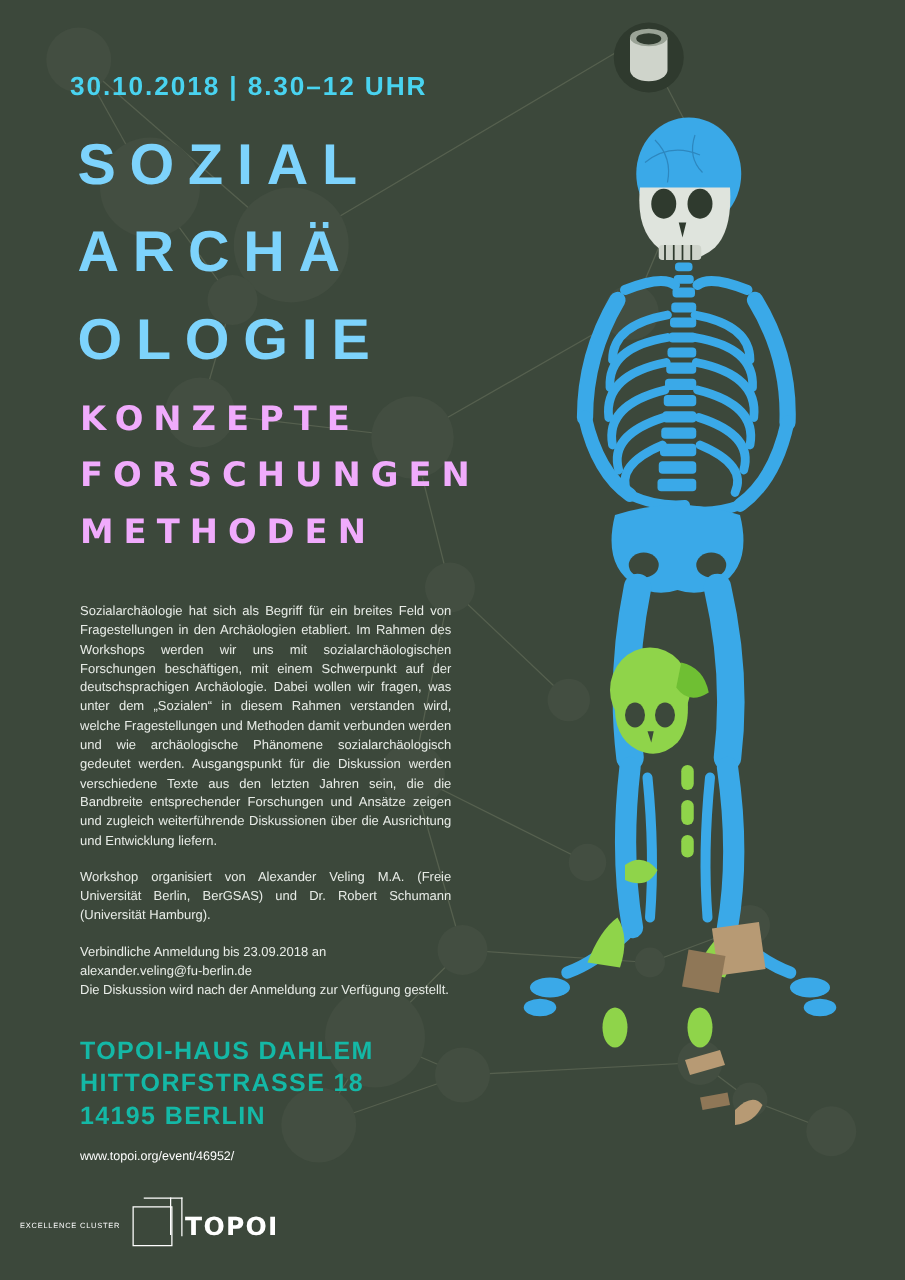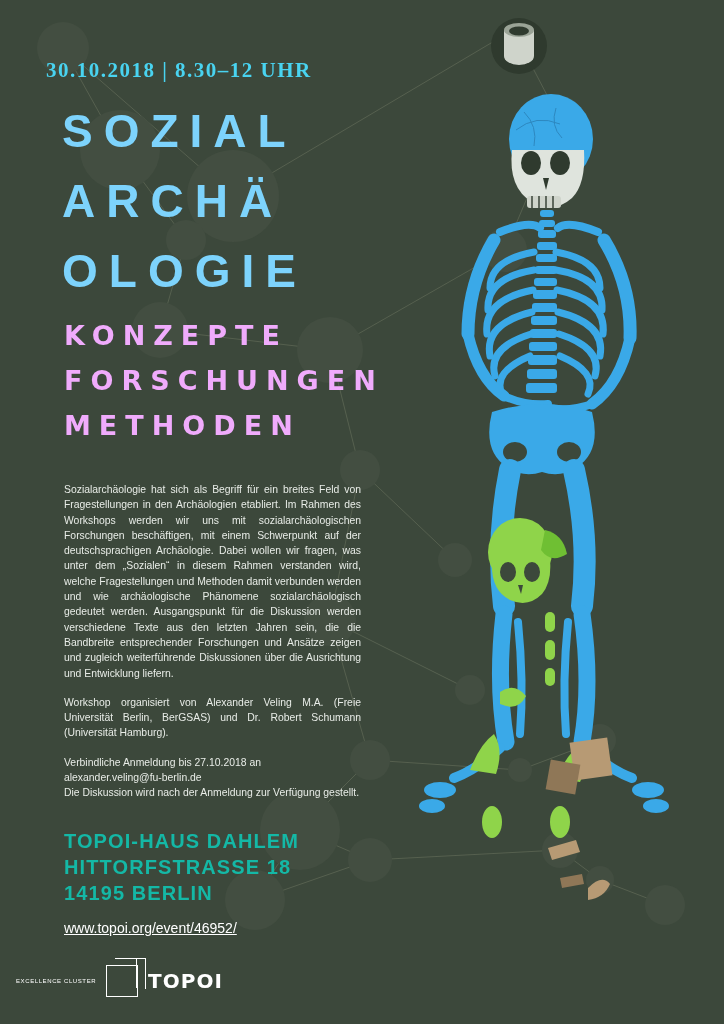--- a/index.html
+++ b/index.html
@@ -21,27 +21,27 @@
   .bg-net {
     position: absolute;
     left: 0; top: 0;
     width: 724px; height: 1024px;
     pointer-events: none;
   }
 
   
   .date-line {
     position: absolute;
-    left: 46px;
+    left: 56px;
     top: 58px;
     font-size: 21px;
     letter-spacing: 1.5px;
     color: #49d3f0;
     font-weight: bold;
-    font-family: Liberation Serif, serif;
+    font-family: Liberation Sans, sans-serif;
   }
 
   .title-block {
     position: absolute;
     left: 62px;
     top: 96px;
     width: 420px;
   }
   .title-line {
     font-size: 46px;
@@ -93,24 +93,23 @@
     font-weight: bold;
     font-size: 20px;
     letter-spacing: 1.1px;
     line-height: 26px;
   }
 
   .weblink {
     position: absolute;
     left: 64px;
     top: 920px;
-    font-size: 14px;
+    font-size: 10px;
     color: #ffffff;
     font-family: "Liberation Sans", sans-serif;
-    text-decoration: underline;
   }
 
   
   .logos {
     position: absolute;
     left: 0;
     top: 955px;
     width: 724px;
     height: 60px;
   }
@@ -351,21 +350,21 @@
 
   <div class="subtitle-block">
     <div class="subtitle-line">KONZEPTE</div>
     <div class="subtitle-line">FORSCHUNGEN</div>
     <div class="subtitle-line">METHODEN</div>
   </div>
 
   <div class="body-copy">
     <p>Sozialarchäologie hat sich als Begriff für ein breites Feld von Fragestellungen in den Archäologien etabliert. Im Rahmen des Workshops werden wir uns mit sozialarchäologischen Forschungen beschäftigen, mit einem Schwerpunkt auf der deutschsprachigen Archäologie. Dabei wollen wir fragen, was unter dem „Sozialen“ in diesem Rahmen verstanden wird, welche Fragestellungen und Methoden damit verbunden werden und wie archäologische Phänomene sozialarchäologisch gedeutet werden. Ausgangspunkt für die Diskussion werden verschiedene Texte aus den letzten Jahren sein, die die Bandbreite entsprechender Forschungen und Ansätze zeigen und zugleich weiterführende Diskussionen über die Ausrichtung und Entwicklung liefern.</p>
     <p>Workshop organisiert von Alexander Veling M.A. (Freie Universität Berlin, BerGSAS) und Dr. Robert Schumann (Universität Hamburg).</p>
-    <p class="tight">Verbindliche Anmeldung bis 27.10.2018 an</p>
+    <p class="tight">Verbindliche Anmeldung bis 23.09.2018 an</p>
     <p class="tight mail">alexander.veling@fu-berlin.de</p>
     <p>Die Diskussion wird nach der Anmeldung zur Verfügung gestellt.</p>
   </div>
 
   <div class="venue">
     <div>TOPOI-HAUS DAHLEM</div>
     <div>HITTORFSTRASSE 18</div>
     <div>14195 BERLIN</div>
   </div>
 

